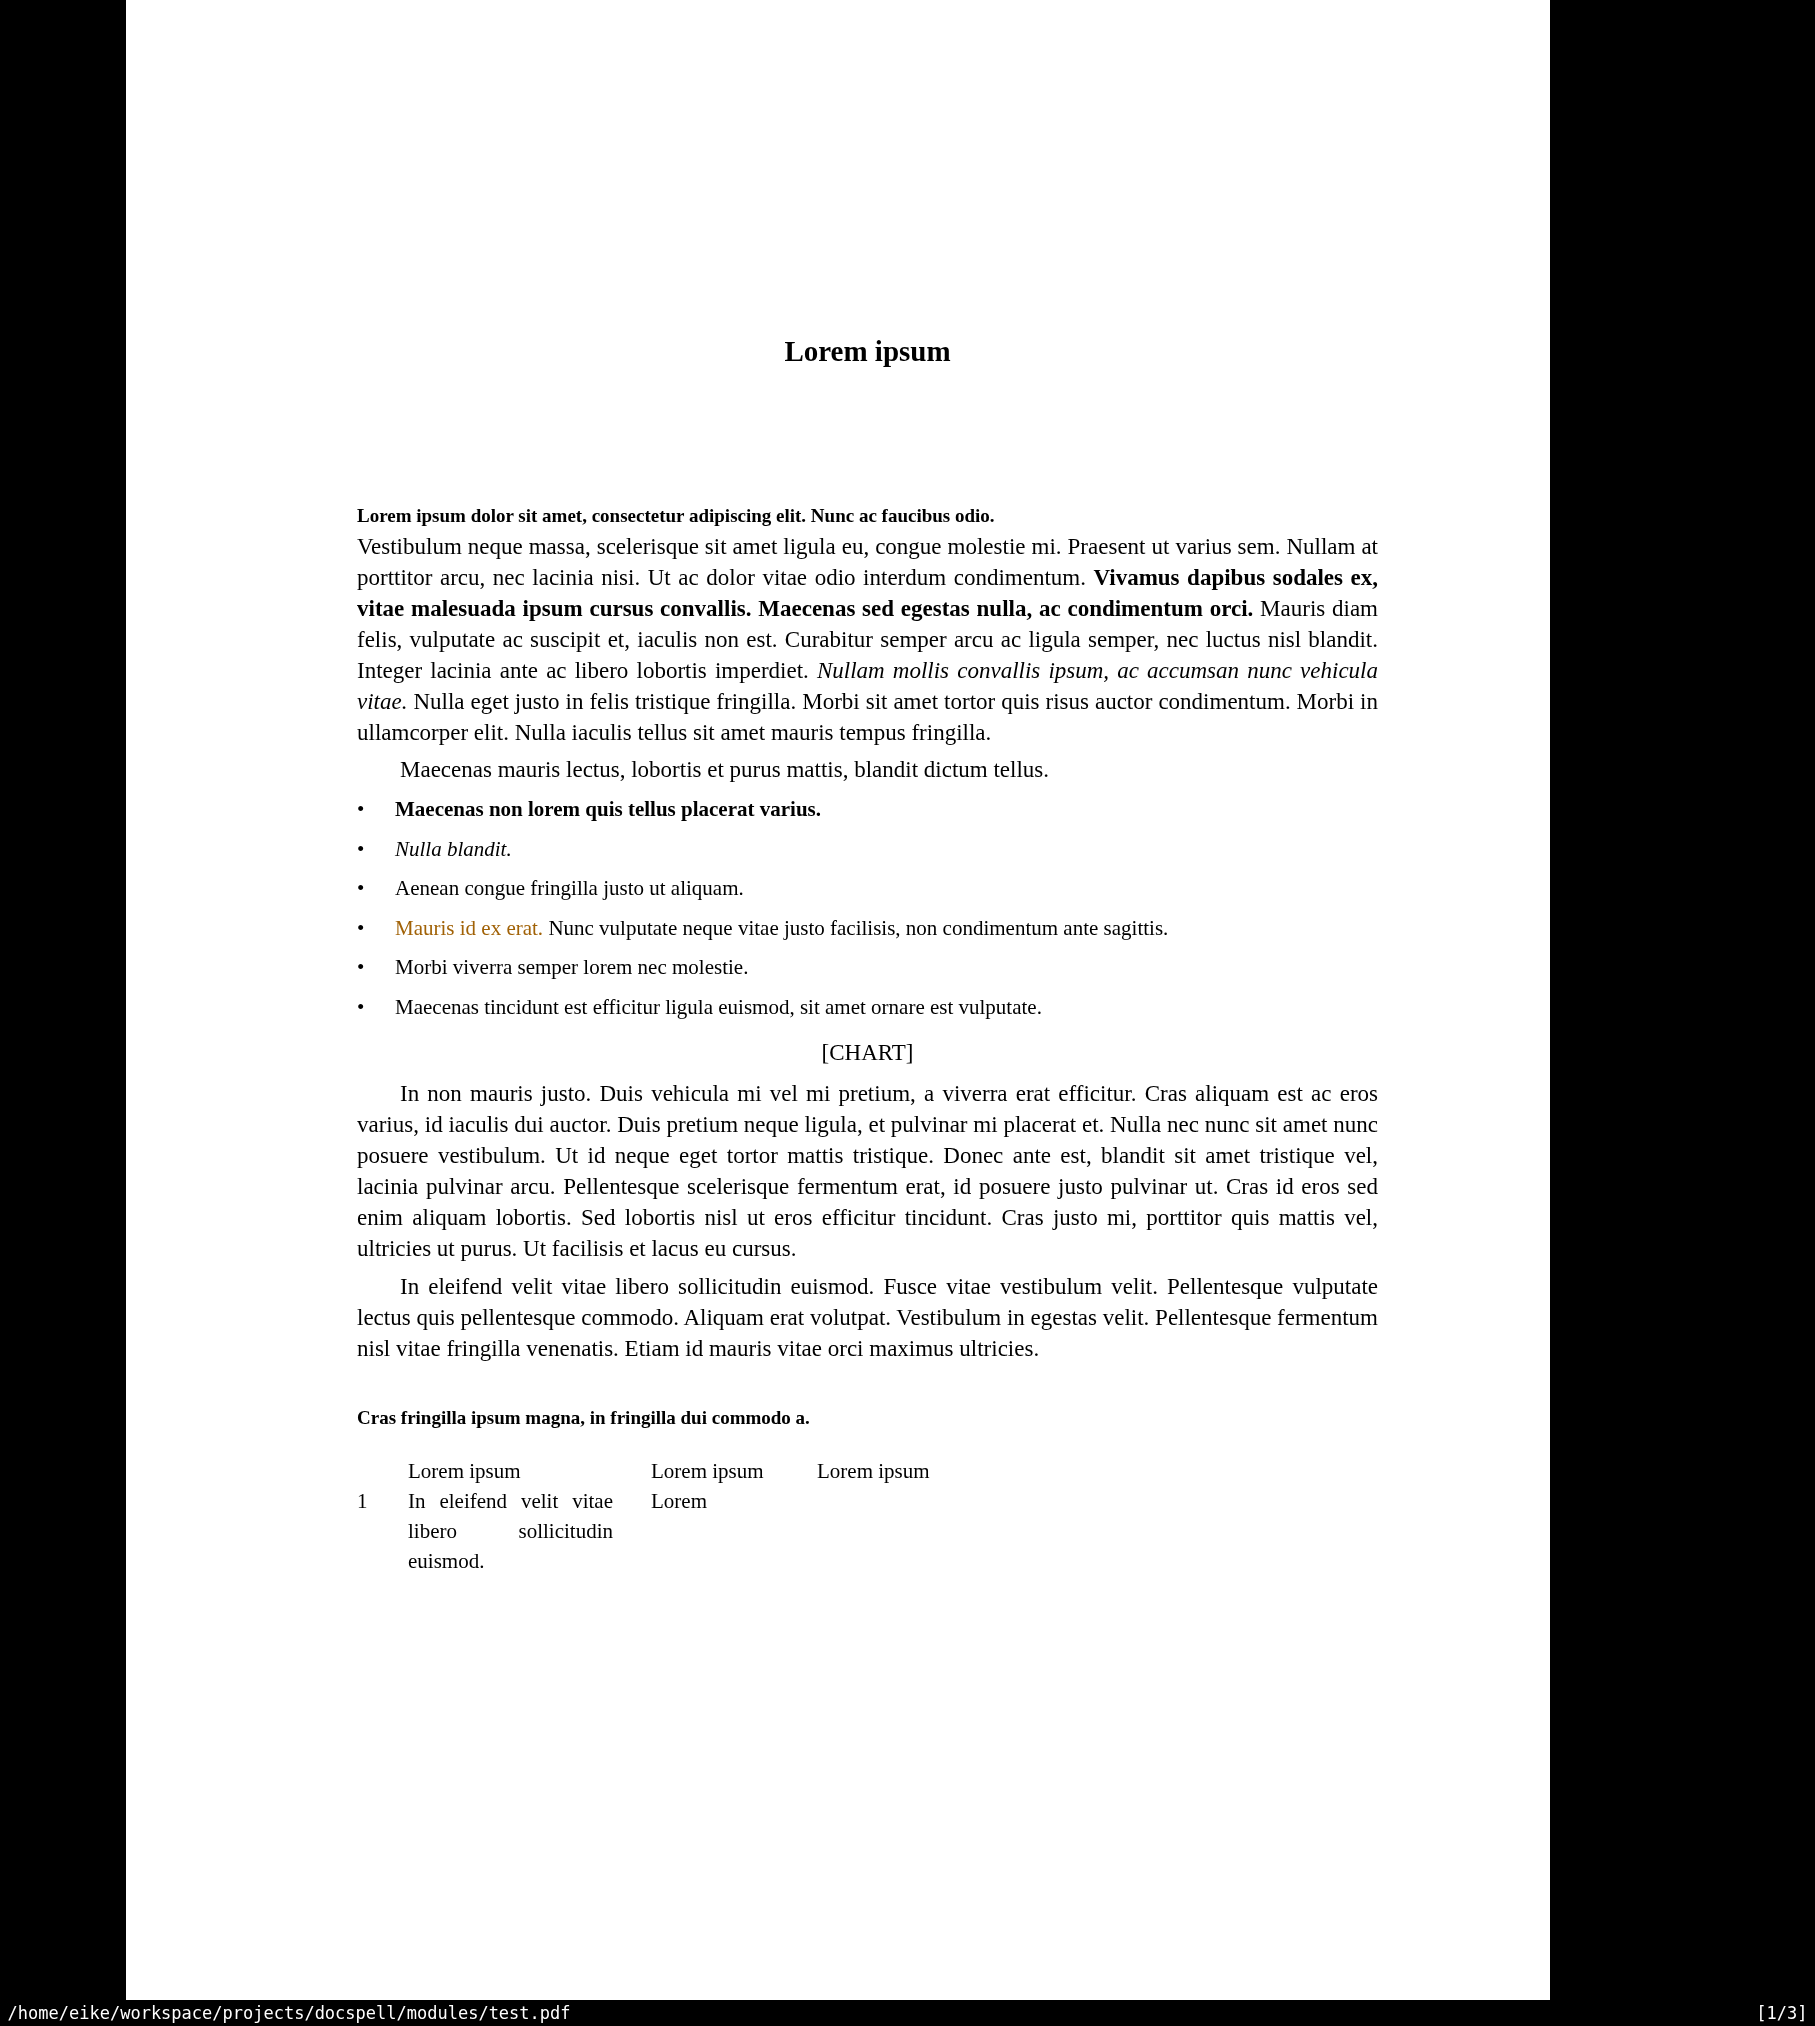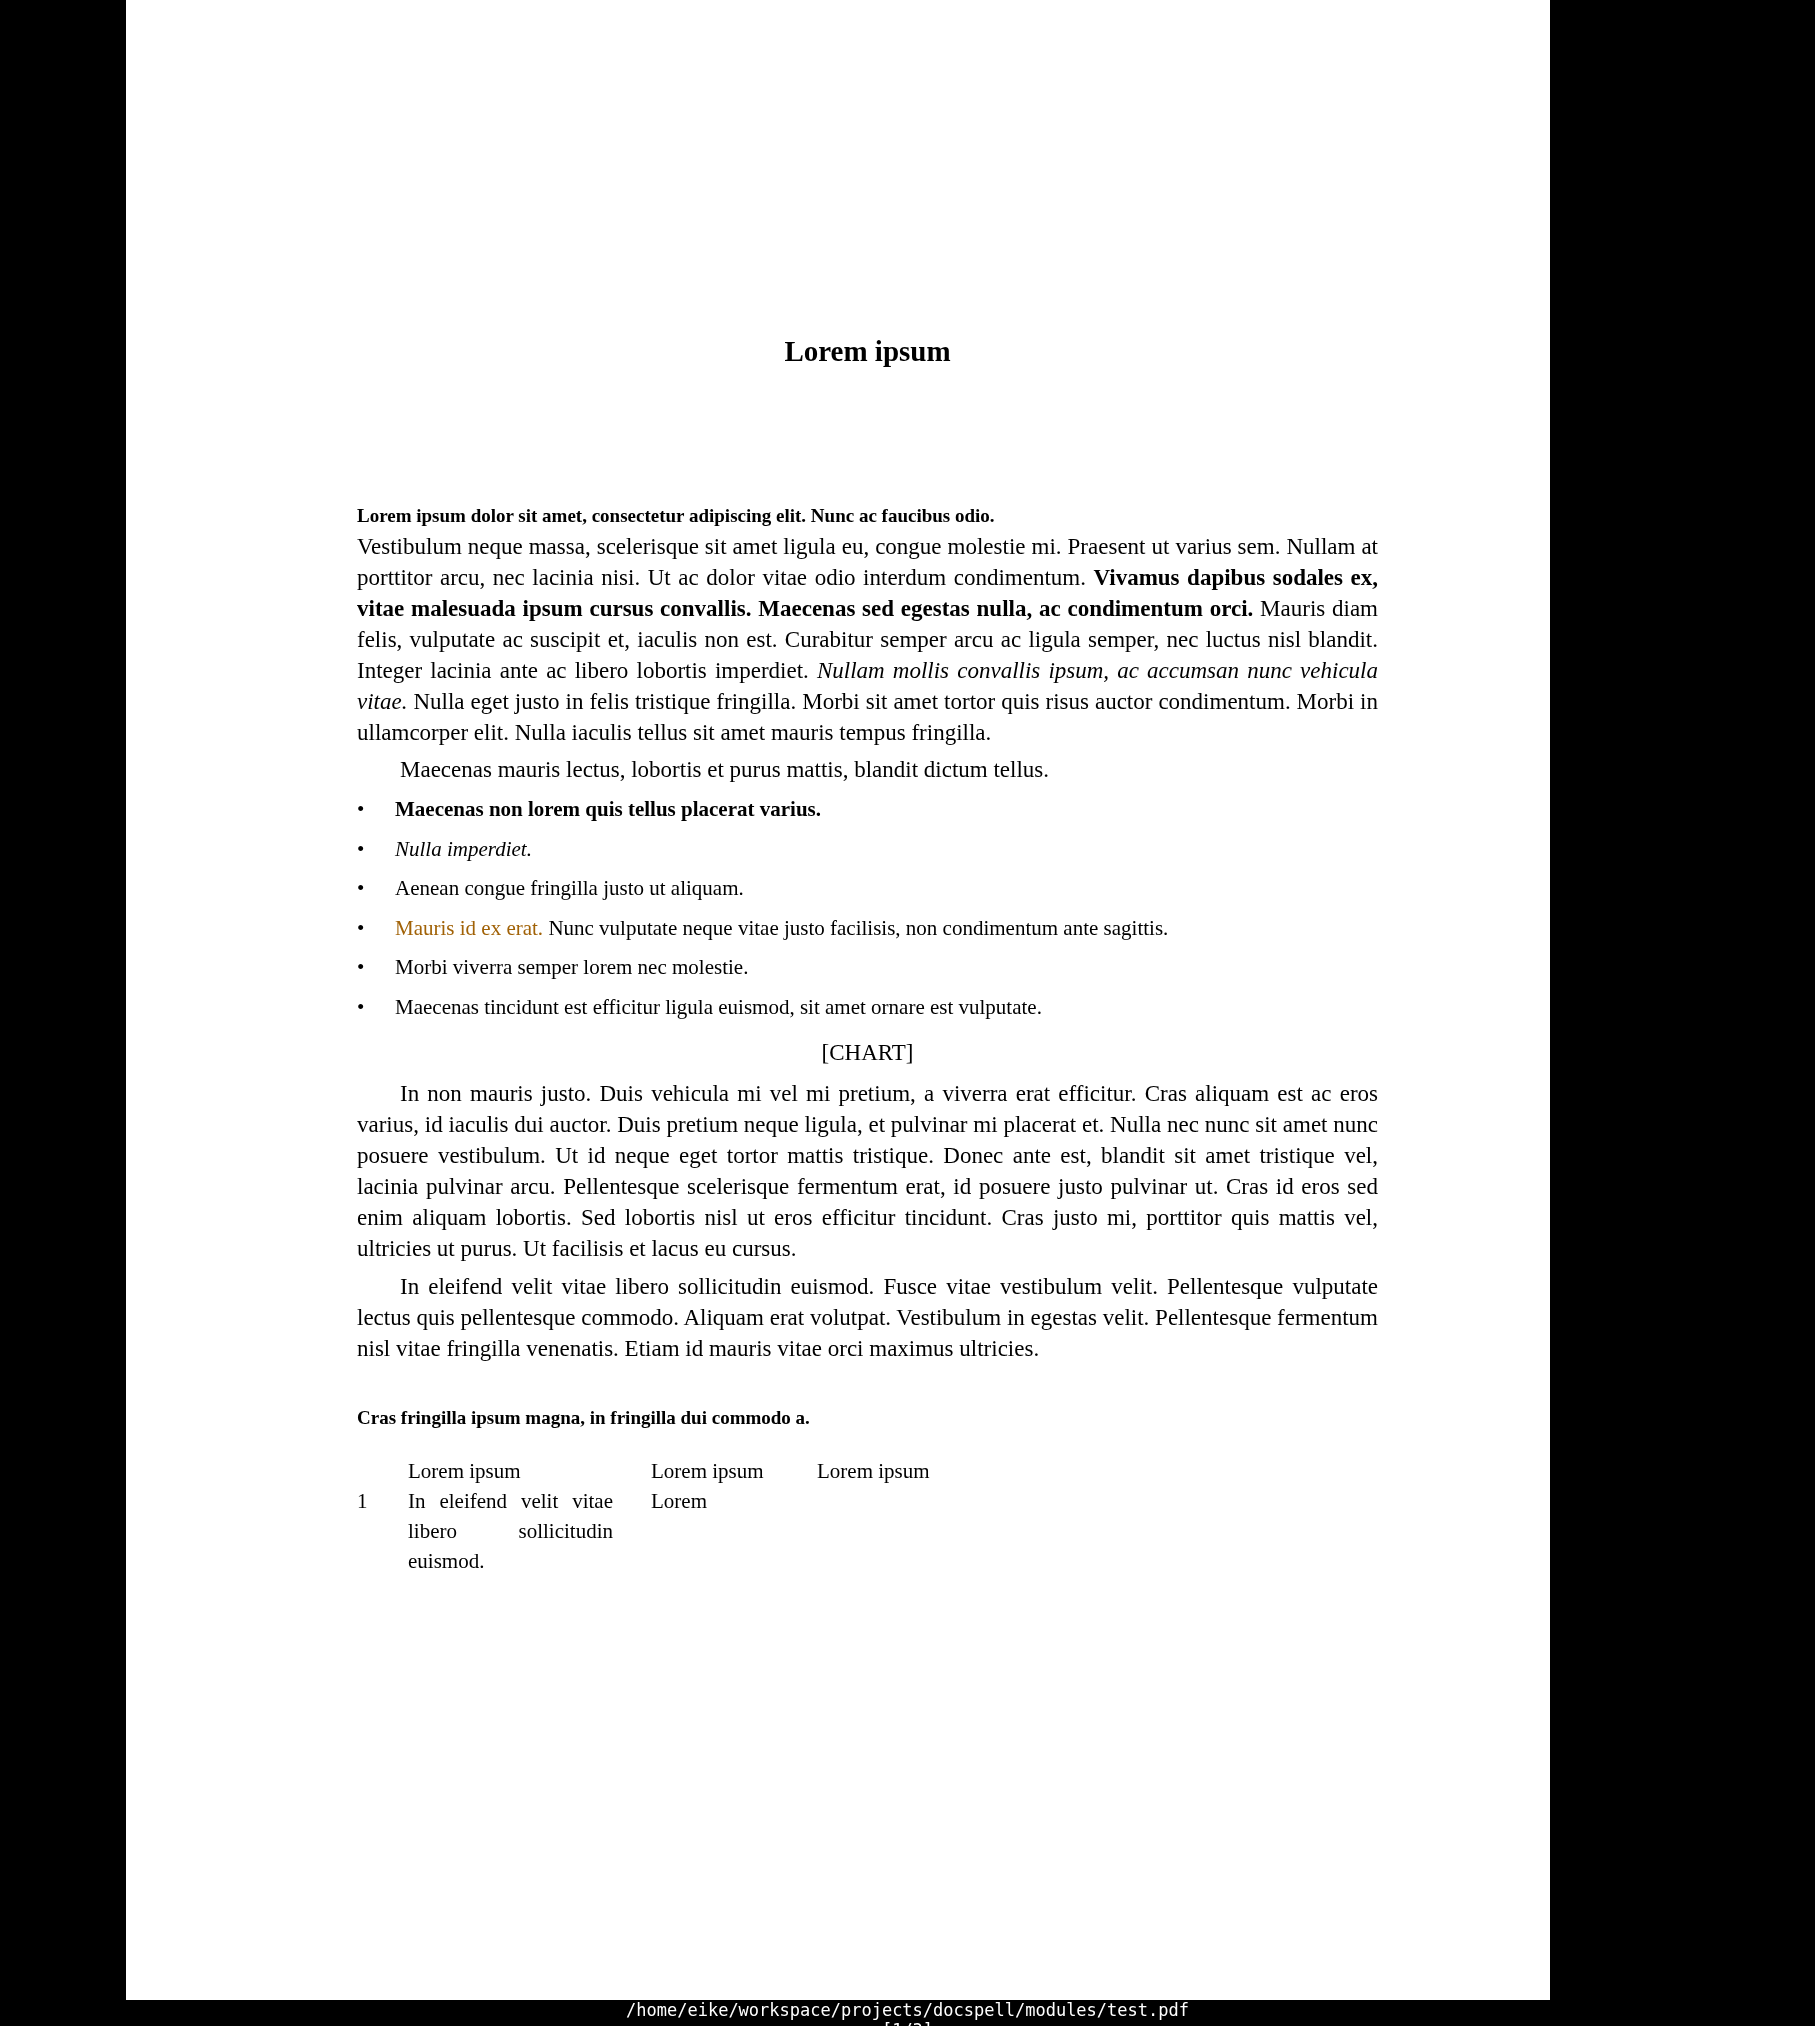--- a/index.html
+++ b/index.html
@@ -77,42 +77,41 @@
     left: 0; bottom: 0;
     width: 100%; height: 25.6px;
     background: #000000;
     color: #ffffff;
     font-family: "DejaVu Sans Mono", monospace;
     font-size: 17px;
     display: flex;
     align-items: center;
     justify-content: space-between;
     padding: 0 7.6px;
-    flex-direction: column;
   }
 </style>
 </head>
 <body>
 
 <div class="viewer">
 
   <div class="page">
     <div class="content">
 
       <div class="doc-title">Lorem ipsum</div>
 
       <h1 class="sec">Lorem ipsum dolor sit amet, consectetur adipiscing elit. Nunc ac faucibus odio.</h1>
 
       <p class="body"><span>Vestibulum neque massa, scelerisque sit amet ligula eu, congue molestie mi. Praesent ut varius sem. Nullam at porttitor arcu, nec lacinia nisi. Ut ac dolor vitae odio interdum condimentum. </span><b>Vivamus dapibus sodales ex, vitae malesuada ipsum cursus convallis. Maecenas sed egestas nulla, ac condimentum orci.</b><span> Mauris diam felis, vulputate ac suscipit et, iaculis non est. Curabitur semper arcu ac ligula semper, nec luctus nisl blandit. Integer lacinia ante ac libero lobortis imperdiet. </span><i>Nullam mollis convallis ipsum, ac accumsan nunc vehicula vitae.</i><span> Nulla eget justo in felis tristique fringilla. Morbi sit amet tortor quis risus auctor condimentum. Morbi in ullamcorper elit. Nulla iaculis tellus sit amet mauris tempus fringilla.</span></p>
 
       <p class="body indent">Maecenas mauris lectus, lobortis et purus mattis, blandit dictum tellus.</p>
 
       <ul class="bullets">
         <li><span class="bullet">•</span><b>Maecenas non lorem quis tellus placerat varius.</b></li>
-        <li><span class="bullet">•</span><i>Nulla imperdiet.</i></li>
+        <li><span class="bullet">•</span><i>Nulla blandit.</i></li>
         <li><span class="bullet">•</span><span>Aenean congue fringilla justo ut aliquam.</span></li>
         <li><span class="bullet">•</span><span class="link">Mauris id ex erat.</span><span> Nunc vulputate neque vitae justo facilisis, non condimentum ante sagittis.</span></li>
         <li><span class="bullet">•</span><span>Morbi viverra semper lorem nec molestie.</span></li>
         <li><span class="bullet">•</span><span>Maecenas tincidunt est efficitur ligula euismod, sit amet ornare est vulputate.</span></li>
       </ul>
 
       <p class="body chart">[CHART]</p>
 
       <p class="body p2">In non mauris justo. Duis vehicula mi vel mi pretium, a viverra erat efficitur. Cras aliquam est ac eros varius, id iaculis dui auctor. Duis pretium neque ligula, et pulvinar mi placerat et. Nulla nec nunc sit amet nunc posuere vestibulum. Ut id neque eget tortor mattis tristique. Donec ante est, blandit sit amet tristique vel, lacinia pulvinar arcu. Pellentesque scelerisque fermentum erat, id posuere justo pulvinar ut. Cras id eros sed enim aliquam lobortis. Sed lobortis nisl ut eros efficitur tincidunt. Cras justo mi, porttitor quis mattis vel, ultricies ut purus. Ut facilisis et lacus eu cursus.</p>
 

